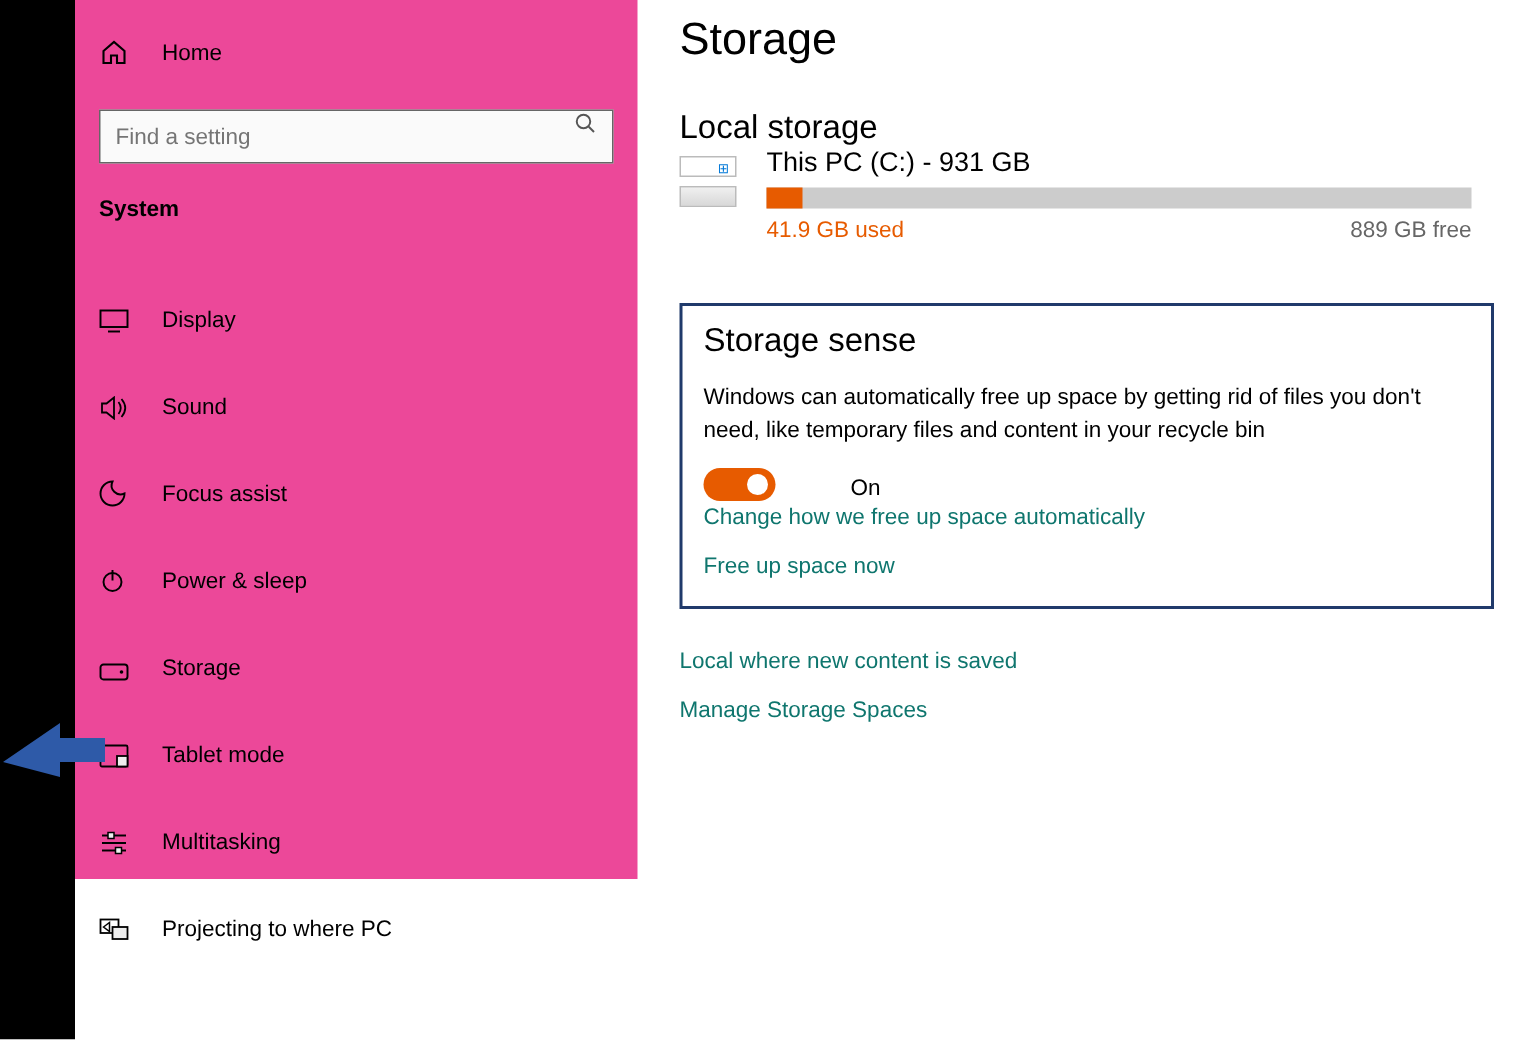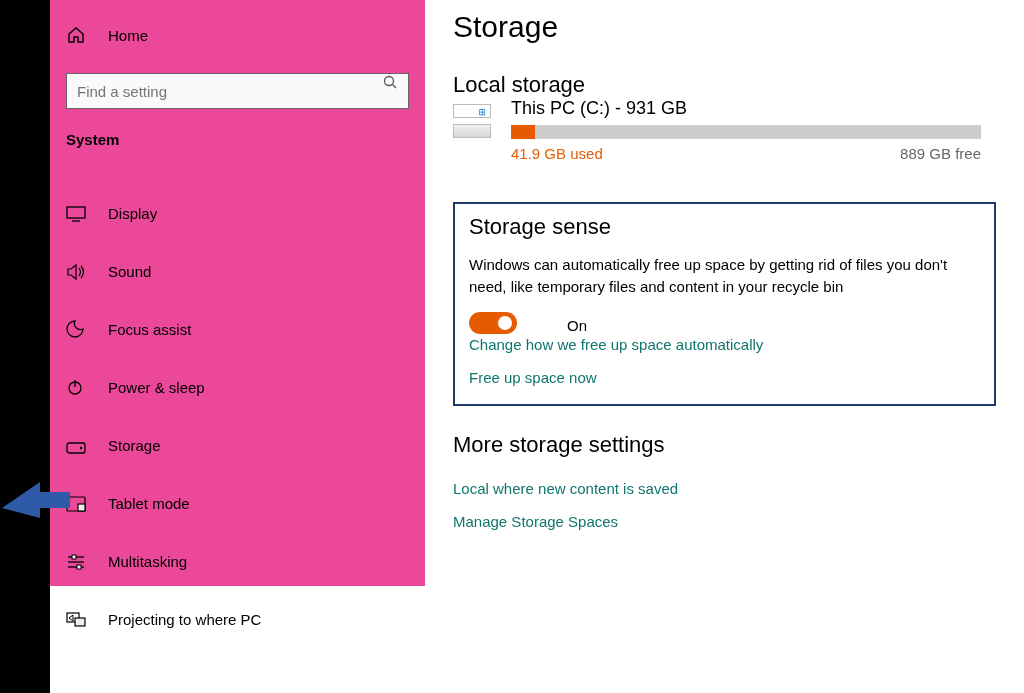--- a/index.html
+++ b/index.html
@@ -280,21 +280,20 @@
       <div class="toggle">
         <div class="knob"></div>
       </div>
       <span class="toggle-label">On</span>
     </div>
     <a class="link">Change how we free up space automatically</a>
     <a class="link">Free up space now</a>
   </div>
 
   <div class="more-settings">
-    <h2 class="section-title">More storage settings</h2>
     <a class="link">Local where new content is saved</a>
     <a class="link">Manage Storage Spaces</a>
   </div>
 </div>
 
 <div class="arrow-annotation">
   <svg width="72" height="60" viewBox="0 0 72 60">
     <polygon points="2,40 40,14 40,24 70,24 70,40 40,40 40,50" fill="#2e5aa8"></polygon>
   </svg>
 </div>

